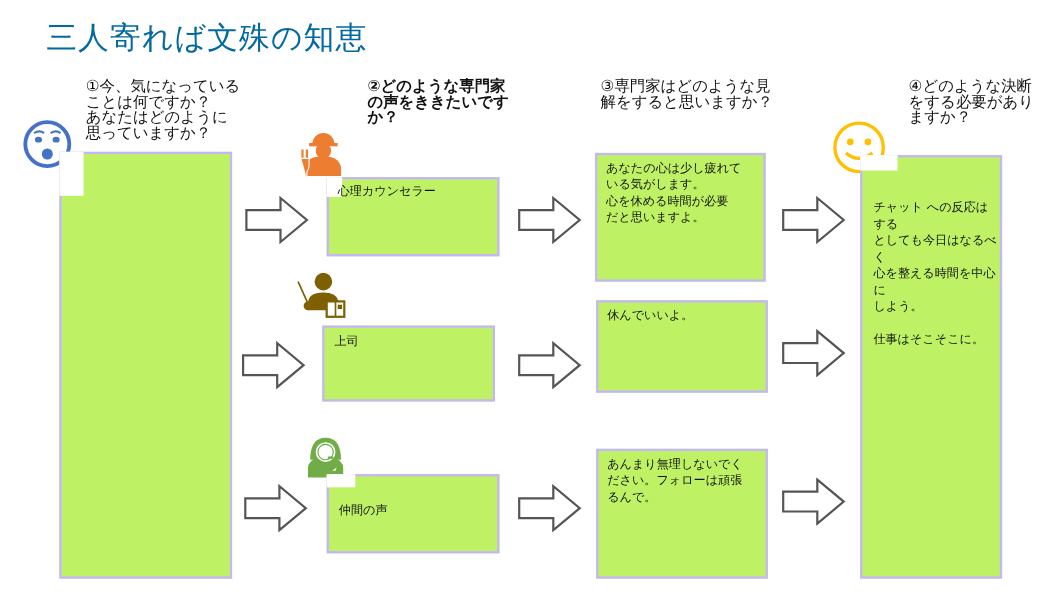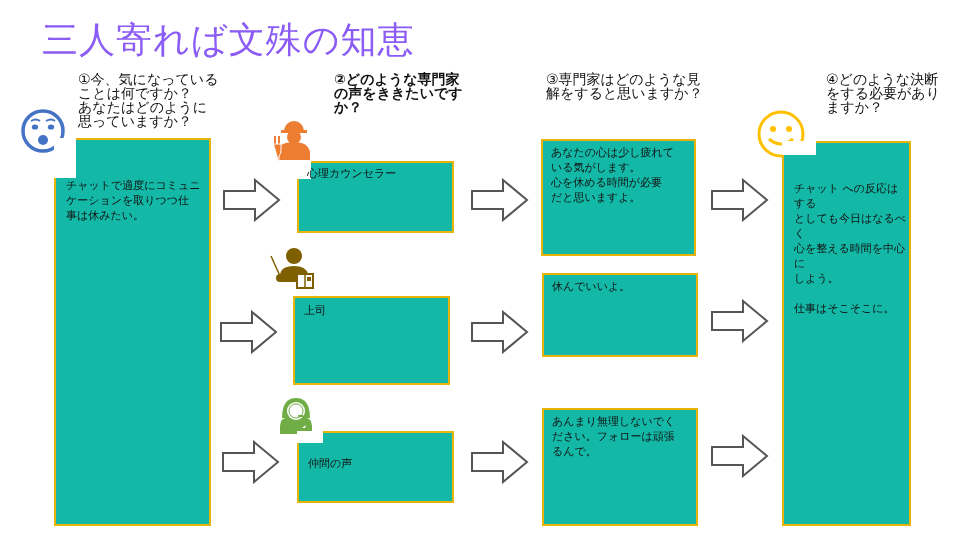--- a/index.html
+++ b/index.html
@@ -1,21 +1,21 @@
 <!DOCTYPE html>
 <html><head>
 <meta charset="utf-8">
 <style>
   html, body { margin:0; padding:0; background:#ffffff; }
   body { width:960px; height:540px; position:relative; overflow:hidden;
          font-family:"DejaVu Sans", "Liberation Sans", sans-serif; color:#111; }
   .abs { position:absolute; }
-  .title { left:42px; top:16px; font-size:36px; letter-spacing:1px; color:#8b5cf6; white-space:nowrap; }
+  .title { left:42px; top:16px; font-size:28px; letter-spacing:1px; color:#0369a1; white-space:nowrap; }
   .q { font-size:14px; line-height:14px; white-space:pre-line; color:#111; }
-  .box { position:absolute; border:2px solid #eab308; box-sizing:border-box; background:#14b8a6; }
+  .box { position:absolute; border:2px solid #c4b5fd; box-sizing:border-box; background:#bef264; }
   .box .txt { position:absolute; font-size:11px; line-height:15px; white-space:pre-line; color:#111; }
   .gapmask { position:absolute; background:#fff; }
   .arrow { position:absolute; width:60px; height:44px; }
   .icon { position:absolute; }
 </style>
 </head>
 <body>
 
 <div class="abs title">三人寄れば文殊の知恵</div>
 
@@ -36,23 +36,20 @@
   <circle cx="27" cy="24" r="20" fill="none" stroke="#4472C4" stroke-width="3.5"></circle>
   <path d="M15 14 q5 -3 9 0" fill="none" stroke="#4472C4" stroke-width="2"></path>
   <path d="M30 14 q5 -3 9 0" fill="none" stroke="#4472C4" stroke-width="2"></path>
   <ellipse cx="19" cy="20" rx="3.2" ry="2.6" fill="#4472C4"></ellipse>
   <ellipse cx="35" cy="20" rx="3.2" ry="2.6" fill="#4472C4"></ellipse>
   <circle cx="27" cy="33" r="5" fill="#4472C4"></circle>
 </svg>
 
 <div class="box" style="left:54px;top:138px;width:157px;height:388px;">
   <div class="gapmask" style="left:-2px;top:-2px;width:22px;height:40px;"></div>
-  <div class="txt" style="left:10px;top:38px;">チャットで適度にコミュニ
-ケーションを取りつつ仕
-事は休みたい。</div>
 </div>
 
 <svg class="arrow" style="left:222px;top:178px;" viewBox="0 0 60 44">
   <polygon points="2,13 33,13 33,2 57,22 33,42 33,31 2,31" fill="#fff" stroke="#555" stroke-width="2"></polygon>
 </svg>
 <svg class="arrow" style="left:219px;top:310px;" viewBox="0 0 60 44">
   <polygon points="2,13 33,13 33,2 57,22 33,42 33,31 2,31" fill="#fff" stroke="#555" stroke-width="2"></polygon>
 </svg>
 <svg class="arrow" style="left:221px;top:440px;" viewBox="0 0 60 44">
   <polygon points="2,13 33,13 33,2 57,22 33,42 33,31 2,31" fill="#fff" stroke="#555" stroke-width="2"></polygon>
@@ -73,21 +70,21 @@
 
 <svg class="icon" style="left:266px;top:246px;" width="50" height="46" viewBox="0 0 50 46">
   <circle cx="28" cy="10" r="8" fill="#7F6000"></circle>
   <path d="M14 36 v-6 q0 -10 14 -10 q12 0 14 8 h-8 v8 z" fill="#7F6000"></path>
   <line x1="5" y1="10" x2="14" y2="30" stroke="#7F6000" stroke-width="1.5"></line>
   <circle cx="14" cy="32" r="4" fill="#7F6000"></circle>
   <rect x="31" y="28" width="16" height="14" fill="#fff" stroke="#7F6000" stroke-width="2"></rect>
   <line x1="39" y1="28" x2="39" y2="42" stroke="#7F6000" stroke-width="1.5"></line>
   <rect x="41" y="31" width="4" height="4" fill="#7F6000"></rect>
 </svg>
-<div class="box" style="left:293px;top:296px;width:157px;height:89px;">
+<div class="box" style="left:293px;top:296px;width:157px;height:69px;">
   <div class="txt" style="left:9px;top:5px;">上司</div>
 </div>
 
 <svg class="icon" style="left:274px;top:396px;" width="44" height="40" viewBox="0 0 44 40">
   <path d="M6 38 v-8 q0 -8 10 -10 h12 q10 2 10 10 v8 z" fill="#70AD47"></path>
   <path d="M8 22 q0 -20 14 -20 q14 0 14 20 z" fill="#70AD47"></path>
   <circle cx="22" cy="15" r="9" fill="#fff"></circle>
   <circle cx="22" cy="15" r="7" fill="#fff" stroke="#70AD47" stroke-width="1"></circle>
   <path d="M24 20 h5" stroke="#70AD47" stroke-width="2"></path>
   <path d="M28 32 l4 -3 l-1 3 z" fill="#fff"></path>

